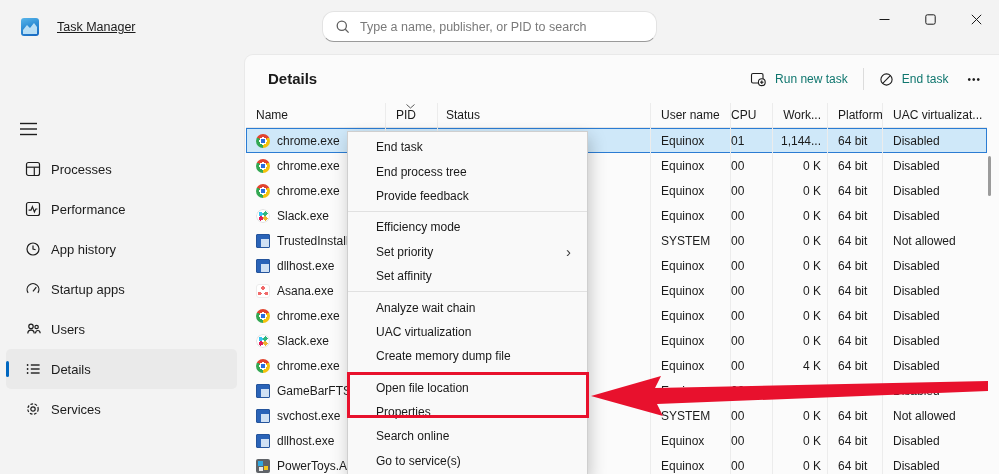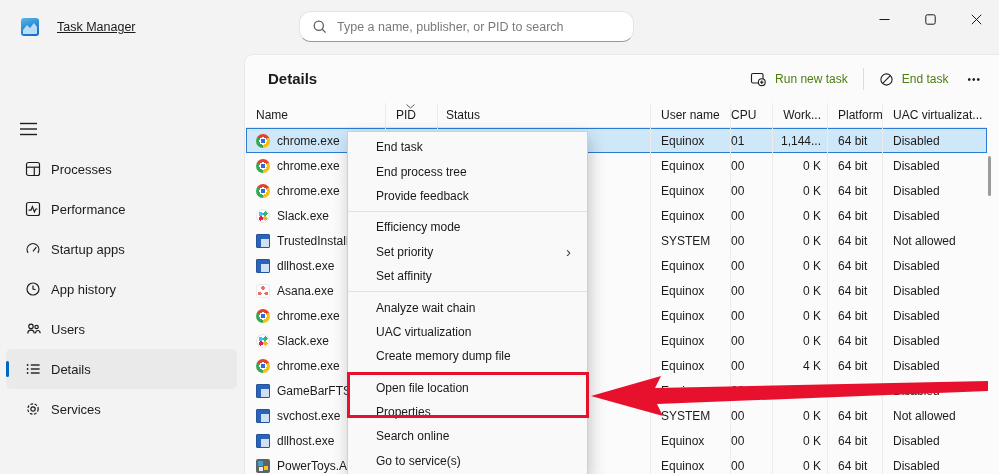--- a/index.html
+++ b/index.html
@@ -8,21 +8,21 @@
     font-family:"Liberation Sans","DejaVu Sans",sans-serif;
     background:#f3f3f3; color:#1b1b1b; position:relative;
     -webkit-font-smoothing:antialiased;
   }
   
   .titlebar { position:absolute; left:0; top:0; width:999px; height:55px; }
   .app-icon { position:absolute; left:21px; top:18px; width:18px; height:18px; border-radius:3px;
     background:linear-gradient(160deg,#59b6ea 0%,#2f8fd6 45%,#1565c0 100%); overflow:hidden; }
   .app-icon svg { position:absolute; left:0; bottom:0; }
   .app-title { position:absolute; left:57px; top:0; height:55px; line-height:55px; font-size:12.5px; color:#1b1b1b;text-decoration:underline; }
-  .searchbox { position:absolute; left:299px; top:11px; width:335px; height:31px;
+  .searchbox { position:absolute; left:322px; top:11px; width:335px; height:31px;
     background:#fff; border:1px solid #e3e3e3; border-bottom-color:#9a9a9a; border-radius:12px;
     display:flex; align-items:center; padding-left:12px; gap:9px; }
   .searchbox input { border:none; outline:none; flex:1; font-size:12.5px; color:#333; background:transparent;
     font-family:"Liberation Sans","DejaVu Sans",sans-serif; }
   .searchbox input::placeholder { color:#7a7a7a; }
   .wctl { position:absolute; top:0; width:46px; height:38px; display:flex; align-items:center; justify-content:center; }
   .wctl.min { right:92px; } .wctl.max { right:46px; } .wctl.close { right:0; }
   
   .sidebar { position:absolute; left:0; top:52px; width:200px; height:419px; }
   .hamburger { position:absolute; left:15px; top:64px; width:26px; height:26px; display:flex; align-items:center; justify-content:center; }
@@ -31,21 +31,21 @@
     padding-left:19px; gap:10px; border-radius:5px; font-size:13px; color:#1b1b1b; }
   .nav-item.selected { background:#eaeaea; }
   .nav-item.selected .accent { position:absolute; left:0; top:12px; width:3px; height:16px; border-radius:2px; background:#0067c0; }
   .nav-item .nicon { width:16px; height:16px; flex:0 0 auto; }
   
   .card { position:absolute; left:245px; top:55px; width:754px; height:419px; background:#fbfbfb;
     border-top-left-radius:8px; box-shadow:0 0 0 1px #e9e9e9; }
   .card-head { position:absolute; left:0; top:0; width:100%; height:48px; }
   .card-title { position:absolute; left:23px; top:0; height:48px; line-height:48px; font-size:15px; font-weight:700; color:#1a1a1a; }
   .toolbar { position:absolute; right:10px; top:0; height:48px; display:flex; align-items:center; }
-  .tbtn { display:flex; align-items:center; gap:8px; font-size:12px; color:#4d7c0f; padding:6px 9px; border-radius:4px; }
+  .tbtn { display:flex; align-items:center; gap:8px; font-size:12px; color:#0f766e; padding:6px 9px; border-radius:4px; }
   .tb-divider { width:1px; height:22px; background:#dcdcdc; margin:0 6px; }
   .more-btn { font-size:10px; letter-spacing:1px; color:#1b1b1b; padding:6px 8px 6px 10px; }
   
   .table { position:absolute; left:1px; top:48px; width:741px; bottom:0; font-size:12px; }
   .thead { display:flex; height:25px; border-bottom:1px solid #e6e6e6; color:#1a1a1a; }
   .th, .cell { flex:0 0 auto; display:flex; align-items:center; overflow:hidden; white-space:nowrap; border-right:1px solid #ececec; }
   .c1 { width:140px; padding-left:10px; gap:7px; }
   .c2 { width:52px;  padding-left:10px; position:relative; }
   .c3 { width:213px; padding-left:8px; }
   .c4 { width:80px;  padding-left:10px; }
@@ -156,34 +156,34 @@
         <svg class="icon" width="16" height="16" viewBox="0 0 16 16" fill="none" stroke="#1d1d1d" stroke-width="1.2">
             <rect x="1.5" y="1.5" width="13" height="13" rx="2"></rect>
             <polyline points="3.6,9.2 6,9.2 7.4,5.6 9.4,11 10.8,8 12.4,8"></polyline>
           </svg>
       </span>
       <span>Performance</span>
     </div>
     <div class="nav-item">
       <span class="nicon">
         <svg class="icon" width="16" height="16" viewBox="0 0 16 16" fill="none" stroke="#1d1d1d" stroke-width="1.2">
+            <circle cx="8" cy="8" r="6"></circle>
+            <polyline points="8,4.6 8,8 10.6,8.8"></polyline>
+          </svg>
+      </span>
+      <span>App history</span>
+    </div>
+    <div class="nav-item">
+      <span class="nicon">
+        <svg class="icon" width="16" height="16" viewBox="0 0 16 16" fill="none" stroke="#1d1d1d" stroke-width="1.2">
             <path d="M3.1,11.8 A5.9,5.9 0 1 1 12.9,11.8"></path>
             <line x1="8" y1="10.4" x2="11.3" y2="6.2"></line>
           </svg>
       </span>
       <span>Startup apps</span>
-    </div>
-    <div class="nav-item">
-      <span class="nicon">
-        <svg class="icon" width="16" height="16" viewBox="0 0 16 16" fill="none" stroke="#1d1d1d" stroke-width="1.2">
-            <circle cx="8" cy="8" r="6"></circle>
-            <polyline points="8,4.6 8,8 10.6,8.8"></polyline>
-          </svg>
-      </span>
-      <span>App history</span>
     </div>
     <div class="nav-item">
       <span class="nicon">
         <svg class="icon" width="16" height="16" viewBox="0 0 16 16" fill="none" stroke="#1d1d1d" stroke-width="1.2">
             <circle cx="6" cy="5.4" r="2.2"></circle>
             <path d="M2.8,12.6 c0-2.3 1.6-3.5 3.2-3.5 s3.2,1.2 3.2,3.5"></path>
             <circle cx="11.6" cy="6" r="1.7"></circle>
             <path d="M10.4,12.4 c0.3-2 1.4-2.9 2.5-2.9 1.1,0 2.1,0.9 2.3,2.7"></path>
           </svg>
       </span>

